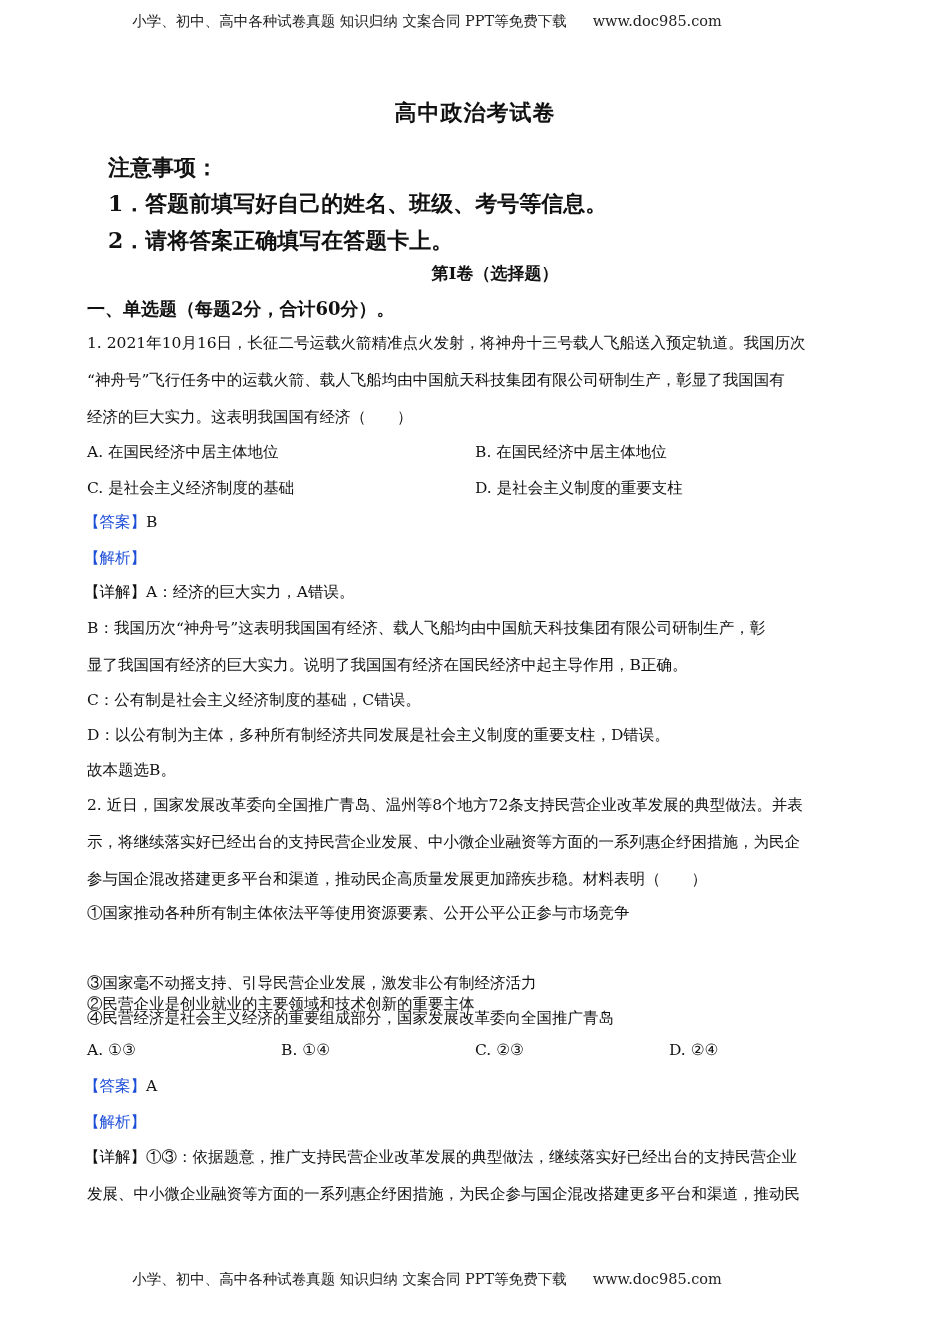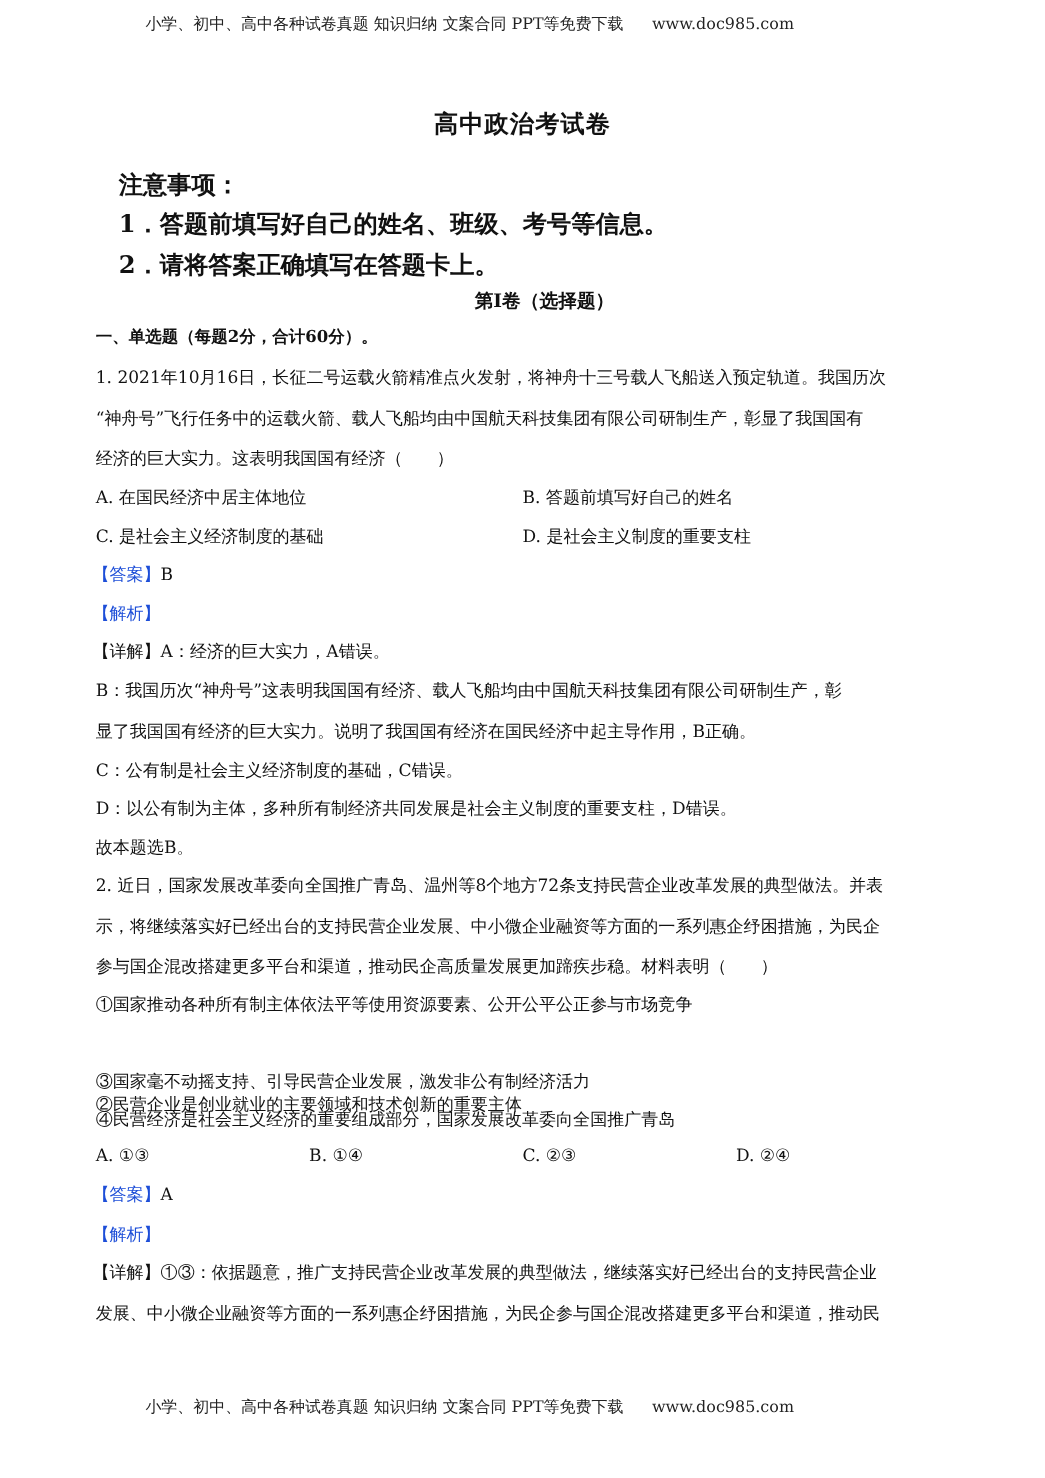--- a/index.html
+++ b/index.html
@@ -53,21 +53,21 @@
     width: 950px;
     text-align: center;
     padding-left: 40px;
     box-sizing: border-box;
     font-size: 17px;
     font-weight: bold;
   }
   .part-heading {
     top: 297px;
     left: 87px;
-    font-size: 15px;
+    font-size: 18px;
     font-weight: bold;
   }
   .line {
     left: 87px;
     font-size: 15.5px;
   }
   .blue {
     color: #1d4ed8;
   }
 </style>
@@ -86,21 +86,21 @@
 
 <div class="abs section-title">第I卷（选择题）</div>
 <div class="abs part-heading">一、单选题（每题2分，合计60分）。</div>
 
 <div>
   <div class="abs line" style="top:333px;">1. 2021年10月16日，长征二号运载火箭精准点火发射，将神舟十三号载人飞船送入预定轨道。我国历次</div>
   <div class="abs line" style="top:370px;">“神舟号”飞行任务中的运载火箭、载人飞船均由中国航天科技集团有限公司研制生产，彰显了我国国有</div>
   <div class="abs line" style="top:407px;">经济的巨大实力。这表明我国国有经济（　　）</div>
 
   <div class="abs line" style="top:442px;">A. 在国民经济中居主体地位</div>
-  <div class="abs line" style="top:442px; left:475px;">B. 答题前填写好自己的姓名</div>
+  <div class="abs line" style="top:442px; left:475px;">B. 在国民经济中居主体地位</div>
   <div class="abs line" style="top:478px;">C. 是社会主义经济制度的基础</div>
   <div class="abs line" style="top:478px; left:475px;">D. 是社会主义制度的重要支柱</div>
 
   <div class="abs line" style="top:512px; left:84px;">
     <span class="blue">【答案】</span><span>B</span>
   </div>
   <div class="abs line blue" style="top:548px; left:84px;">【解析】</div>
 
   <div class="abs line" style="top:582px; left:84px;">
     <span>【详解】</span><span>A：经济的巨大实力，A错误。</span>

